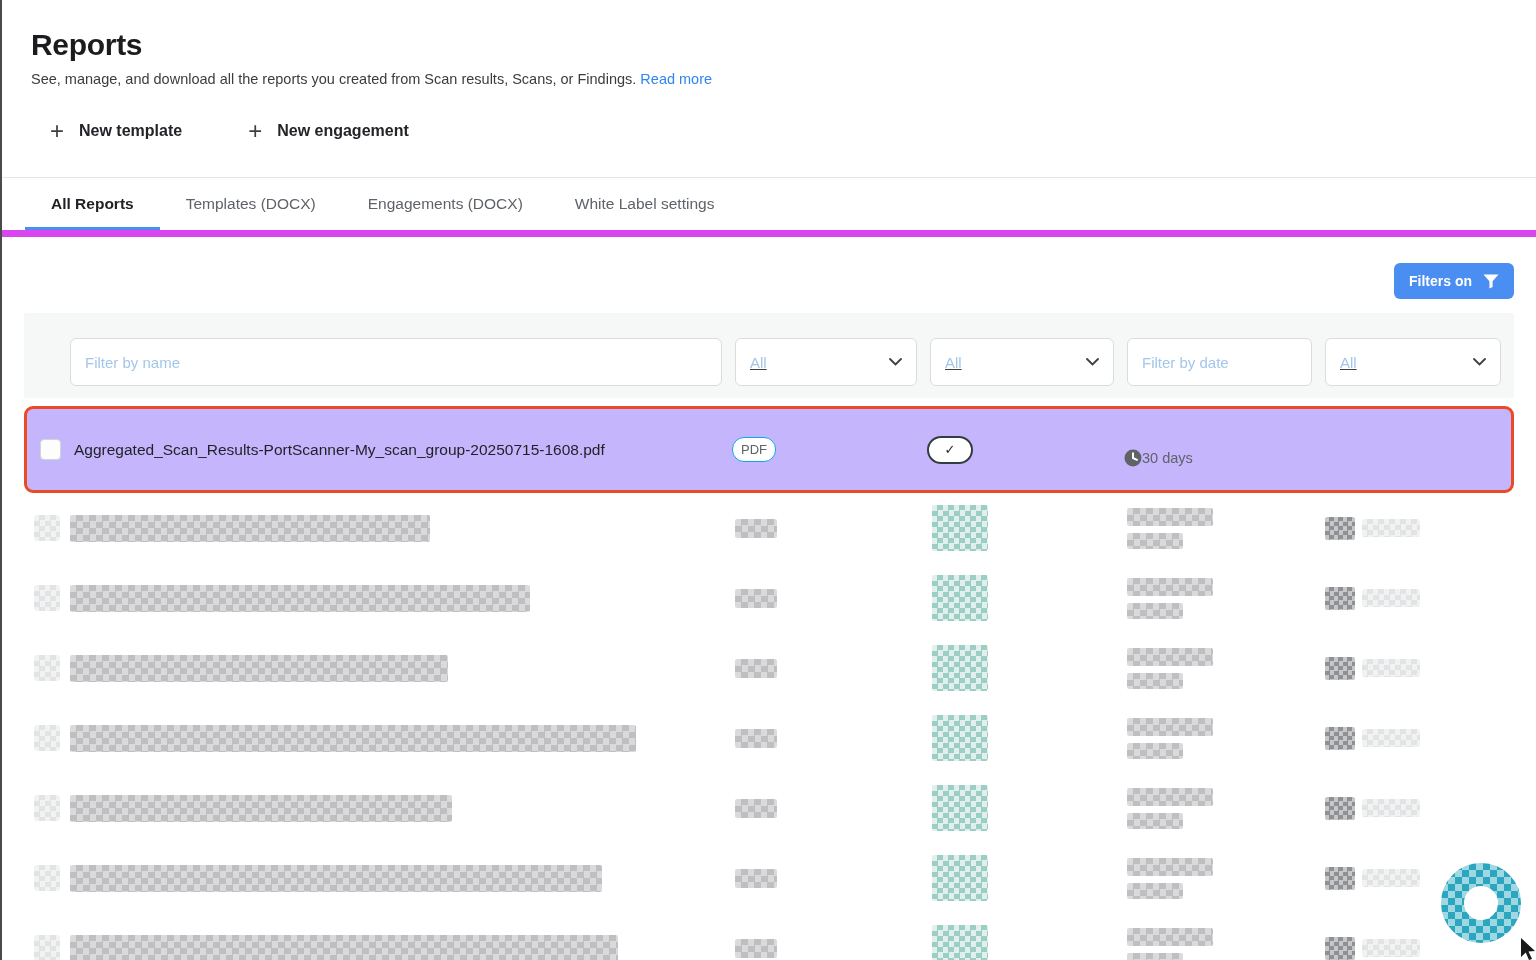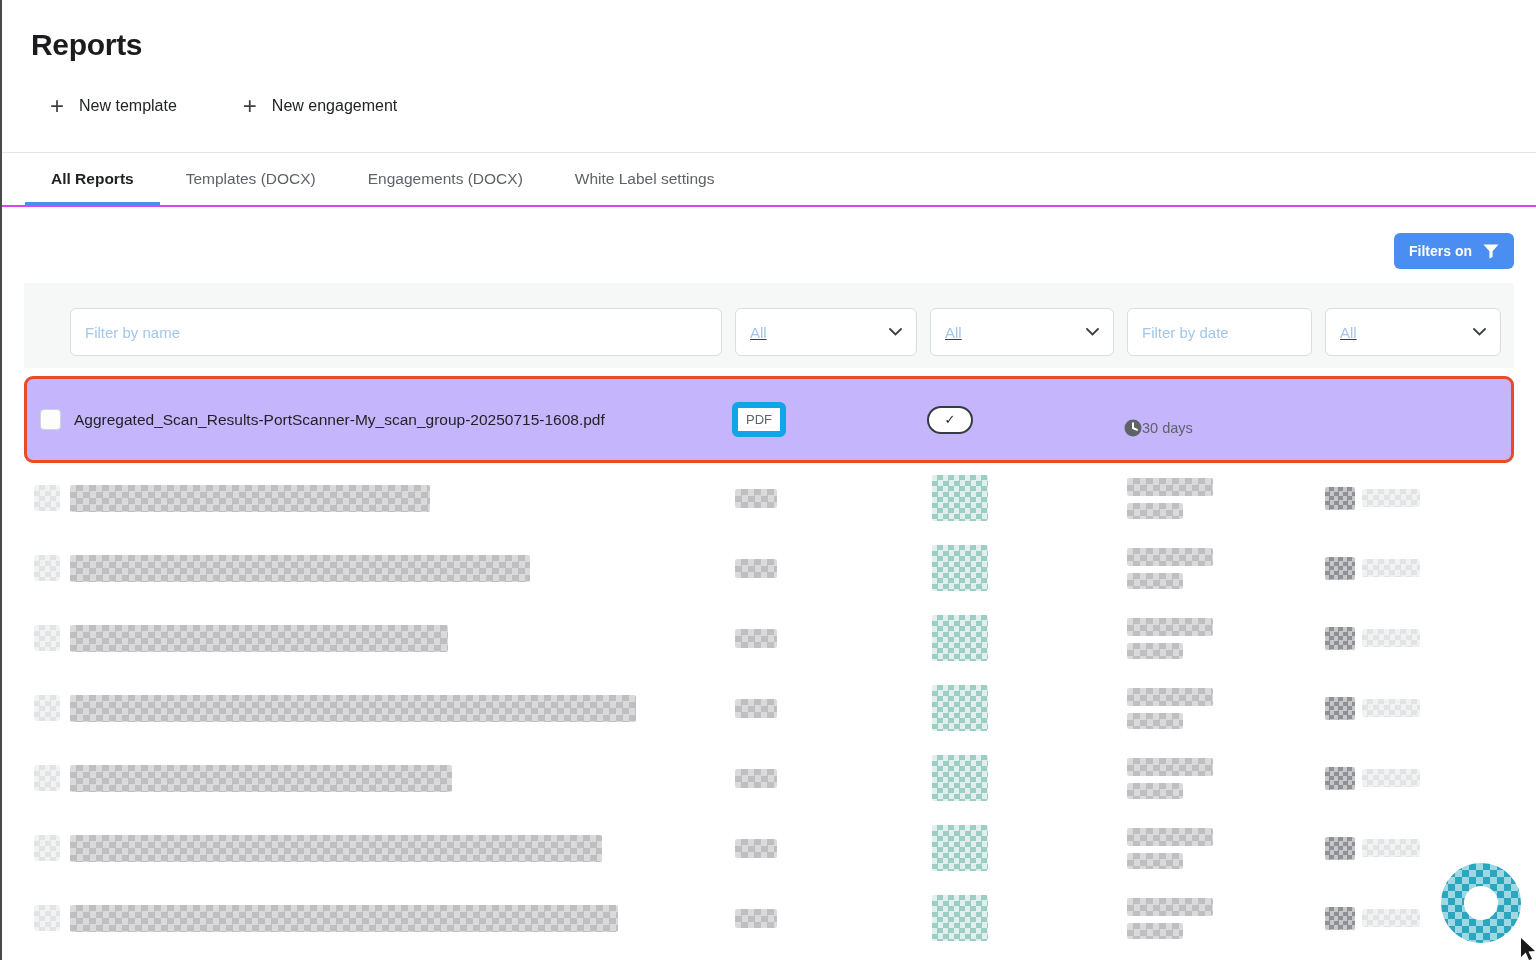--- a/index.html
+++ b/index.html
@@ -9,24 +9,24 @@
 
   
   .page-header { padding:28px 32px 0 31px; }
   h1.page-title { font-size:30px; font-weight:700; color:#1c1c1e; letter-spacing:-0.3px; }
   .page-desc { margin-top:9px; font-size:14.5px; color:#3a3d40; }
   .read-more { color:#2f86f0; text-decoration:none; cursor:pointer; }
   .actions { margin-top:34px; margin-left:19px; display:flex; gap:66px; }
   .link-action { display:flex; align-items:center; gap:15px; background:none; border:none;
     cursor:pointer; font-family:inherit; }
   .plus-glyph { font-size:24px; font-weight:300; color:#3c4043; line-height:20px; }
-  .link-action .lbl { font-size:16px; font-weight:400; color:#222427; }
-
-  
-  .tabs { margin-top:36px; border-top:1px solid #e4e5e7; border-bottom:2px solid #d946ef;
+  .link-action .lbl { font-size:16px; font-weight:700; color:#222427; }
+
+  
+  .tabs { margin-top:36px; border-top:1px solid #e4e5e7; border-bottom:7px solid #d946ef;
     display:flex; padding-left:25px; }
   .tab { padding:17px 26px 14px; font-size:15.5px; font-weight:500; color:#5f6368;
     cursor:pointer; border-bottom:3px solid transparent; }
   .tab.active { color:#1f2023; font-weight:700; border-bottom:3px solid #4a8ef2; }
 
   
   .content { padding:0 22px 0 24px; }
   .filters-row { display:flex; justify-content:flex-end; margin:26px 0 14px; }
   .filters-btn { display:flex; align-items:center; gap:11px; background:#4a8ef2; color:#fff;
     border:none; border-radius:6px; padding:0 15px; height:36px; font-size:14px; font-weight:700;
@@ -46,21 +46,21 @@
   .f-input::placeholder { color:#a3c6ea; opacity:1; }
   .f-select { display:flex; align-items:center; justify-content:space-between; cursor:pointer;text-decoration:underline; }
   .f-select .val { color:#a3c6ea; }
 
   
   .row { height:70px; align-items:center; }
   .row.highlight { height:87px; margin-top:8px; border:3px solid #ea4b25; border-radius:9px;
     background:#c4b5fd; }
   .report-name { font-size:15.5px; font-weight:500; color:#1f2124; padding-left:1px;
     white-space:nowrap; overflow:hidden; }
-  .badge-pdf { display:inline-block; border:6px solid #0ea5e9; border-radius:6px; padding:4px 8px;
+  .badge-pdf { display:inline-block; border:1px solid #0ea5e9; border-radius:12px; padding:4px 8px;
     font-size:13px; color:#5f6368; background:#fff; }
   .status-pill { width:46px; height:28px; border:2px solid #333c40; border-radius:16px;
     display:flex; align-items:center; justify-content:center; background:#fff; }
   .status-pill .check { font-size:13px; font-weight:900; color:#24292c; line-height:1; }
   .date-cell { font-size:15px; font-weight:600; color:#2b3034; line-height:24px; }
   .expires-cell { display:flex; align-items:center; font-size:14.5px; color:#5f6368;margin-top:16px; }
 
   
   .pix { border-radius:2px;
     background:repeating-conic-gradient(#bfbfc2 0% 25%, #dadadc 25% 50%);
@@ -90,20 +90,22 @@
     background-size:14px 14px; }
   .cursor { position:fixed; right:0; bottom:0; width:16px; height:22px; z-index:60; }
 </style>
 </head>
 <body>
 
 <div class="left-edge"></div>
 
 <header class="page-header">
   <h1 class="page-title">Reports</h1>
+  <p class="page-desc"><span>See, manage, and download all the reports you created from Scan results, Scans, or Findings.</span>
+    <a class="read-more">Read more</a></p>
   <div class="actions">
     <button class="link-action">
       <span class="plus-glyph">+</span>
       <span class="lbl">New template</span>
     </button>
     <button class="link-action">
       <span class="plus-glyph">+</span>
       <span class="lbl">New engagement</span>
     </button>
   </div>

